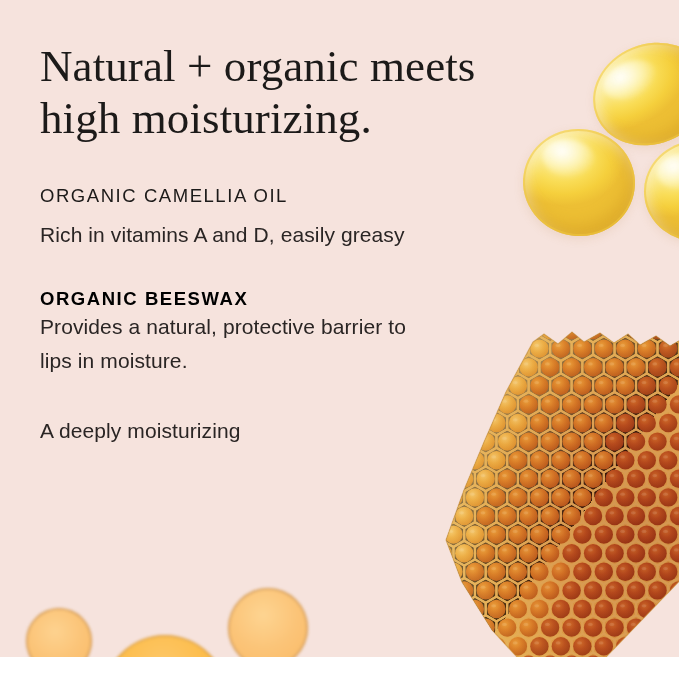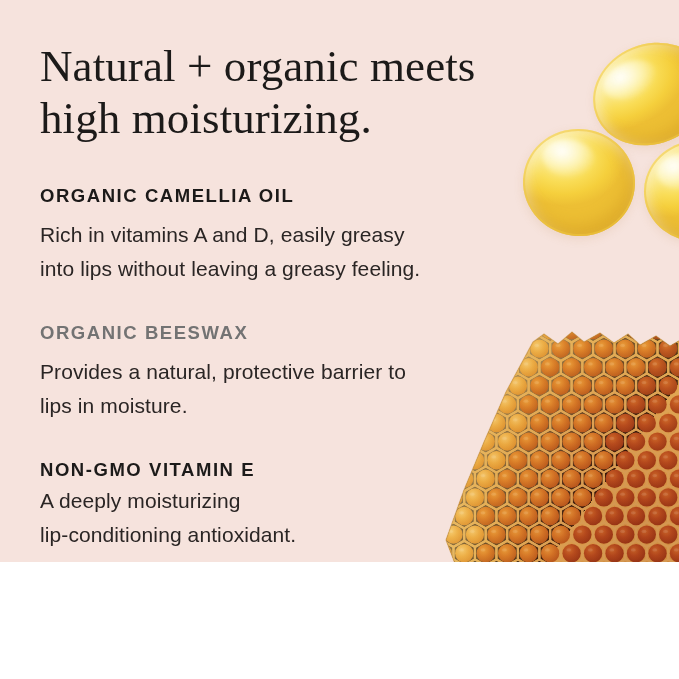--- a/index.html
+++ b/index.html
@@ -3,21 +3,21 @@
 <meta charset="utf-8">
 <style>
   html, body {
     margin: 0;
     padding: 0;
     background: #ffffff;
   }
   #canvas {
     position: relative;
     width: 679px;
-    height: 562px;
+    height: 657px;
     overflow: hidden;
     background: #f6e3dd;
     font-family: "Liberation Sans", sans-serif;
   }
 
   
   .art-layer {
     position: absolute;
     inset: 0;
     overflow: hidden;
@@ -1160,37 +1160,34 @@
 
   <div style="position:absolute; left:40px; top:40px; width:470px;">
 
     <h1 style="margin:0; font-family:'Liberation Serif', serif; font-weight:400;
                font-size:45px; line-height:52px; color:#1c1a19; letter-spacing:0.1px;">
       <span>Natural + organic meets</span><br>
       <span>high moisturizing.</span>
     </h1>
 
     <div style="margin-top:41px;">
-      <div style="font-size:18.5px; font-weight:700; letter-spacing:1.55px; color:#1c1a19;">ORGANIC CAMELLIA OIL</div>
+      <div style="font-size:18.5px; font-weight:400; letter-spacing:1.55px; color:#1c1a19;">ORGANIC CAMELLIA OIL</div>
       <div style="margin-top:11px; font-size:21px; line-height:34px; color:#2a2524; letter-spacing:0.1px;">
         <span>Rich in vitamins A and D, easily greasy</span><br>
-        <span>into lips without leaving a greasy feeling.</span>
       </div>
     </div>
 
     <div style="margin-top:36px;">
-      <div style="font-size:18.5px; font-weight:700; letter-spacing:1.55px; color:#737373;">ORGANIC BEESWAX</div>
-      <div style="margin-top:11px; font-size:21px; line-height:34px; color:#2a2524; letter-spacing:0.1px;">
+      <div style="font-size:18.5px; font-weight:700; letter-spacing:1.55px; color:#000000;">ORGANIC BEESWAX</div>
+      <div style="margin-top:0; font-size:21px; line-height:34px; color:#2a2524; letter-spacing:0.1px;">
         <span>Provides a natural, protective barrier to</span><br>
         <span>lips in moisture.</span>
       </div>
     </div>
 
     <div style="margin-top:36px;">
-      <div style="font-size:18.5px; font-weight:700; letter-spacing:1.55px; color:#1c1a19;">NON-GMO VITAMIN E</div>
       <div style="margin-top:3px; font-size:21px; line-height:34px; color:#2a2524; letter-spacing:0.1px;">
         <span>A deeply moisturizing</span><br>
-        <span>lip-conditioning antioxidant.</span>
       </div>
     </div>
   </div>
 
 </div>
 
 </body></html>

